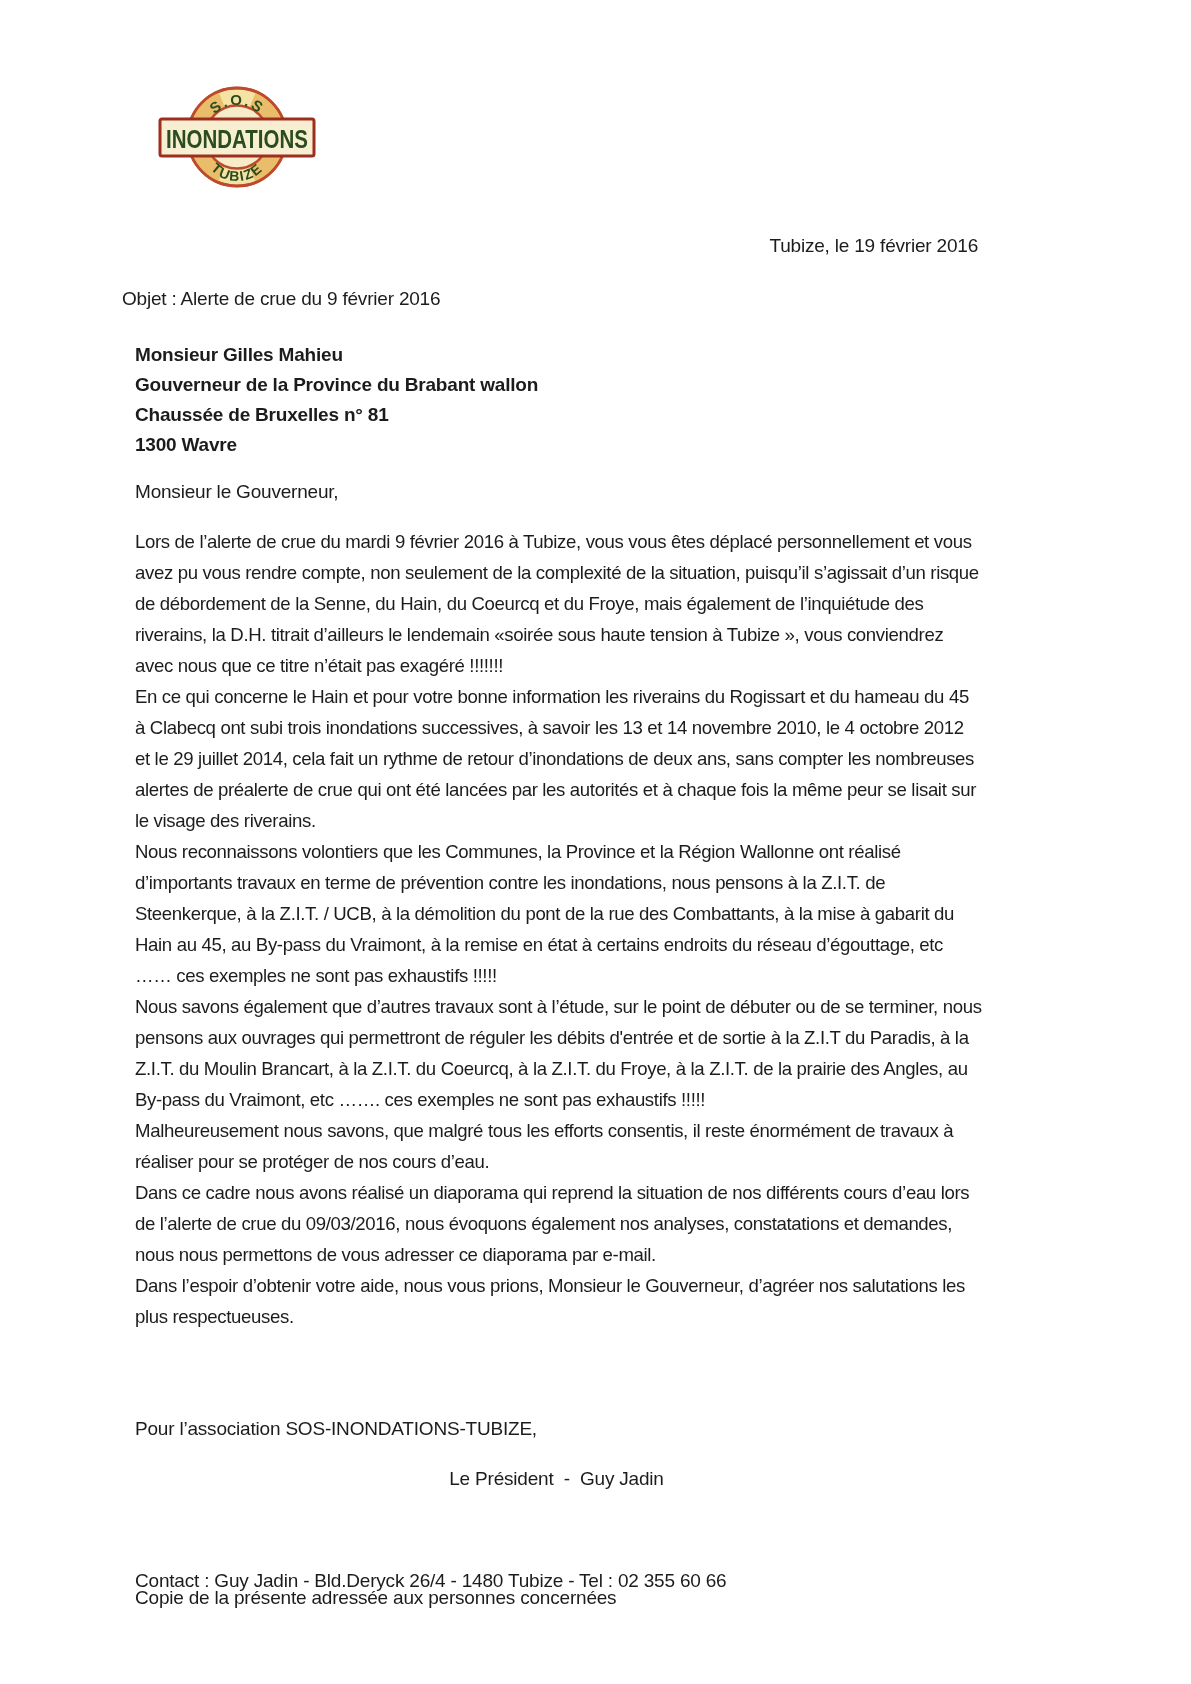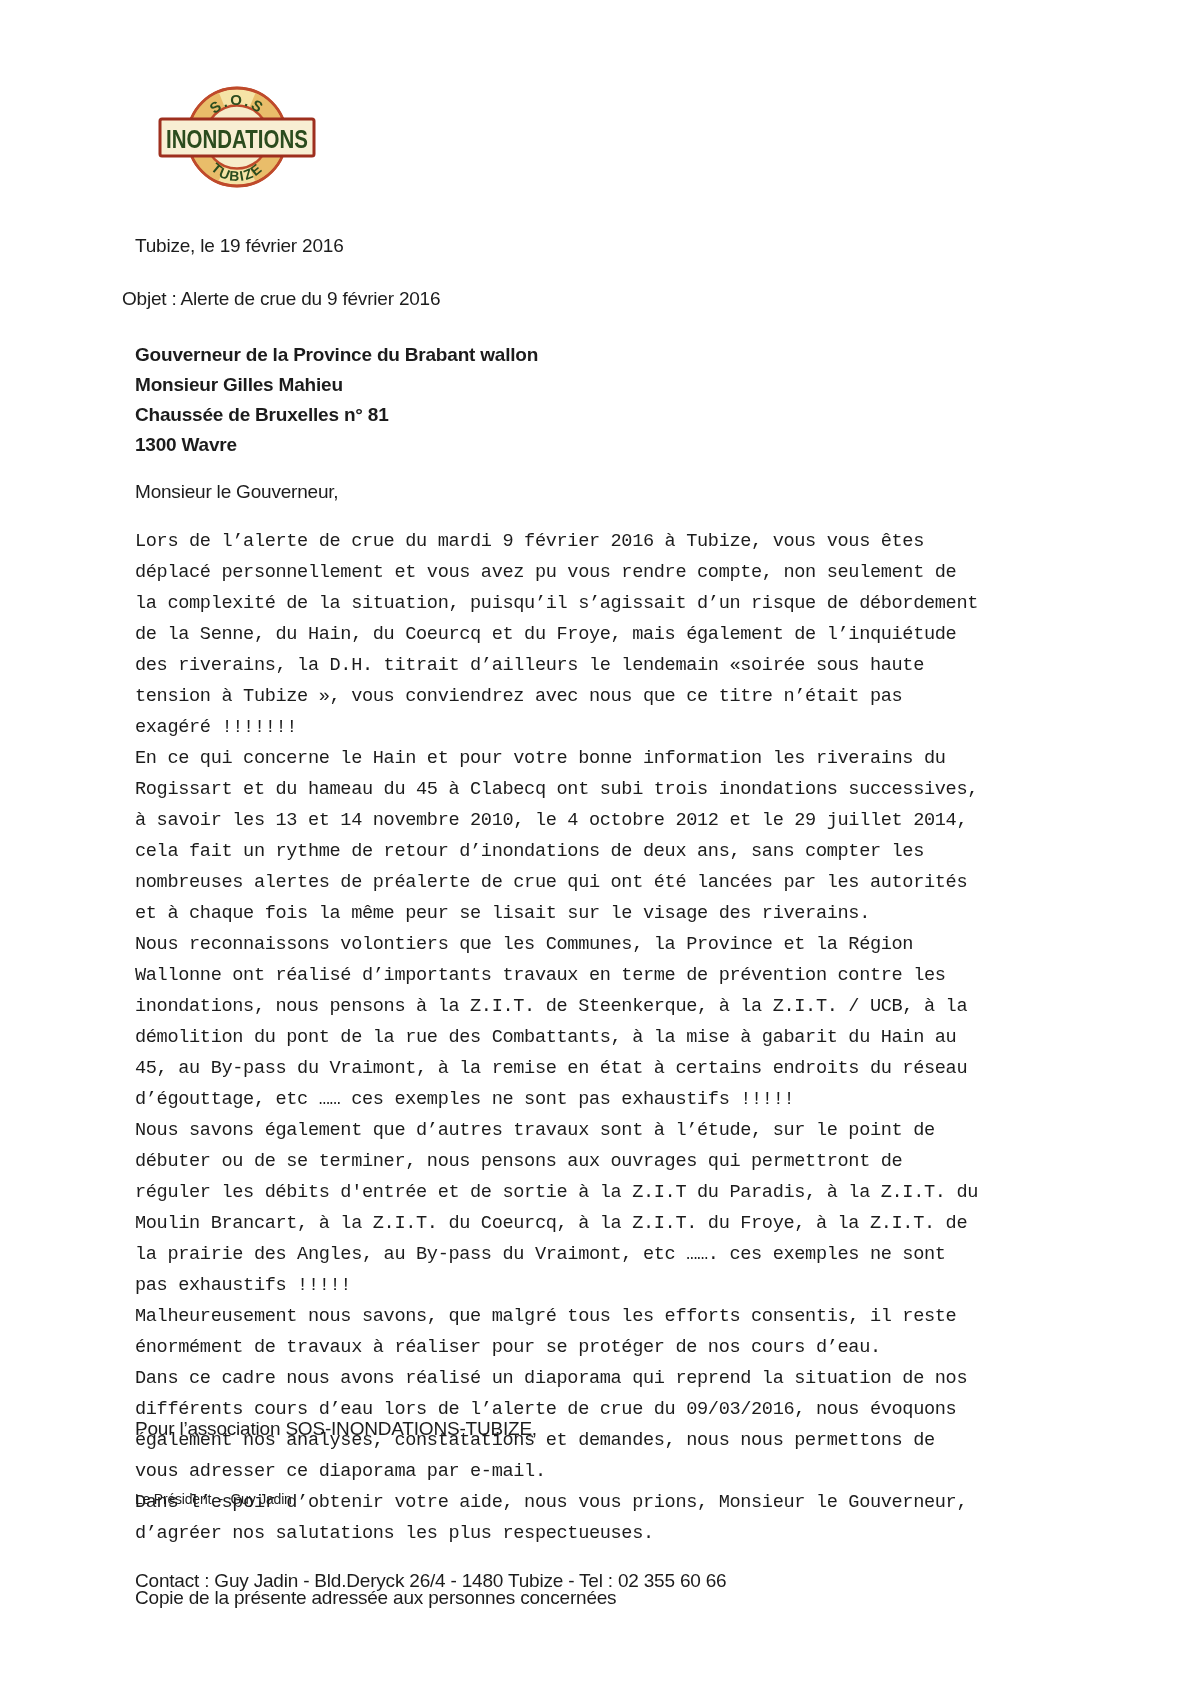--- a/index.html
+++ b/index.html
@@ -10,32 +10,32 @@
     background: #ffffff;
     font-family: "Liberation Sans", sans-serif;
     color: #1c1c1c;
     overflow: hidden;
   }
   .abs { position: absolute; }
   .logo-wrap { top: 85px; left: 158px; width: 158px; height: 106px; }
   .logo-svg text { font-family: "Liberation Sans", sans-serif; font-weight: 700; }
   .date-line {
     top: 235px; left: 135px; width: 843px;
-    text-align: left; font-size: 19px; letter-spacing: -0.2px;
+    text-align: right; font-size: 19px; letter-spacing: -0.2px;
   }
   .subject-line { top: 288px; left: 122px; font-size: 19px; letter-spacing: -0.2px; }
   .recipient-block { top: 340px; left: 135px; font-size: 19px; font-weight: 700; letter-spacing: -0.2px; }
   .recipient-block p { margin: 0; line-height: 30px; }
   .salutation { top: 481px; left: 135px; font-size: 19px; letter-spacing: -0.2px; }
-  .letter-body { top: 526px; left: 135px; width: 848px; font-size: 18.6px; letter-spacing: -0.35px; font-family: Liberation Mono, monospace; }
+  .letter-body { top: 526px; left: 135px; width: 848px; font-size: 18.6px; letter-spacing: -0.35px; }
   .letter-body p { margin: 0; line-height: 31px; }
   .association-line { top: 1418px; left: 135px; font-size: 19px; letter-spacing: -0.2px; }
   .signature-line {
     top: 1468px; left: 135px; width: 843px;
-    text-align: left; font-size: 14px; letter-spacing: -0.2px; white-space: pre-wrap; margin-top: 23px;
+    text-align: center; font-size: 19px; letter-spacing: -0.2px; white-space: pre-wrap;
   }
   .contact-line { top: 1570px; left: 135px; font-size: 19px; letter-spacing: -0.2px; }
   .copy-line { top: 1571px; left: 135px; font-size: 19px; letter-spacing: -0.2px; margin-top: 16px; }
 </style>
 </head>
 <body>
 
 <div class="page">
 
   <div class="abs logo-wrap">
@@ -61,22 +61,22 @@
         <textPath href="#arcBottom" startOffset="50%" text-anchor="middle">TUBIZE</textPath>
       </text>
     </svg>
   </div>
 
   <div class="abs date-line">Tubize, le 19 février 2016</div>
 
   <div class="abs subject-line">Objet : Alerte de crue du 9 février 2016</div>
 
   <div class="abs recipient-block">
+      <p>Monsieur Gilles Mahieu</p>
       <p>Gouverneur de la Province du Brabant wallon</p>
-      <p>Monsieur Gilles Mahieu</p>
       <p>Chaussée de Bruxelles n° 81</p>
       <p>1300 Wavre</p>
     </div>
 
   <div class="abs salutation">Monsieur le Gouverneur,</div>
 
   <div class="abs letter-body">
       <p>Lors de l’alerte de crue du mardi 9 février 2016 à Tubize, vous vous êtes déplacé personnellement et vous avez pu vous rendre compte, non seulement de la complexité de la situation, puisqu’il s’agissait d’un risque de débordement de la Senne, du Hain, du Coeurcq et du Froye, mais également de l’inquiétude des riverains, la D.H. titrait d’ailleurs le lendemain «soirée sous haute tension à Tubize », vous conviendrez avec nous que ce titre n’était pas exagéré !!!!!!!</p>
       <p>En ce qui concerne le Hain et pour votre bonne information les riverains du Rogissart et du hameau du 45 à Clabecq ont subi trois inondations successives, à savoir les 13 et 14 novembre 2010, le 4 octobre 2012 et le 29 juillet 2014, cela fait un rythme de retour d’inondations de deux ans, sans compter les nombreuses alertes de préalerte de crue qui ont été lancées par les autorités et à chaque fois la même peur se lisait sur le visage des riverains.</p>
       <p>Nous reconnaissons volontiers que les Communes, la Province et la Région Wallonne ont réalisé d’importants travaux en terme de prévention contre les inondations, nous pensons à la Z.I.T. de Steenkerque, à la Z.I.T. / UCB, à la démolition du pont de la rue des Combattants, à la mise à gabarit du Hain au 45, au By-pass du Vraimont, à la remise en état à certains endroits du réseau d’égouttage, etc …… ces exemples ne sont pas exhaustifs !!!!!</p>

